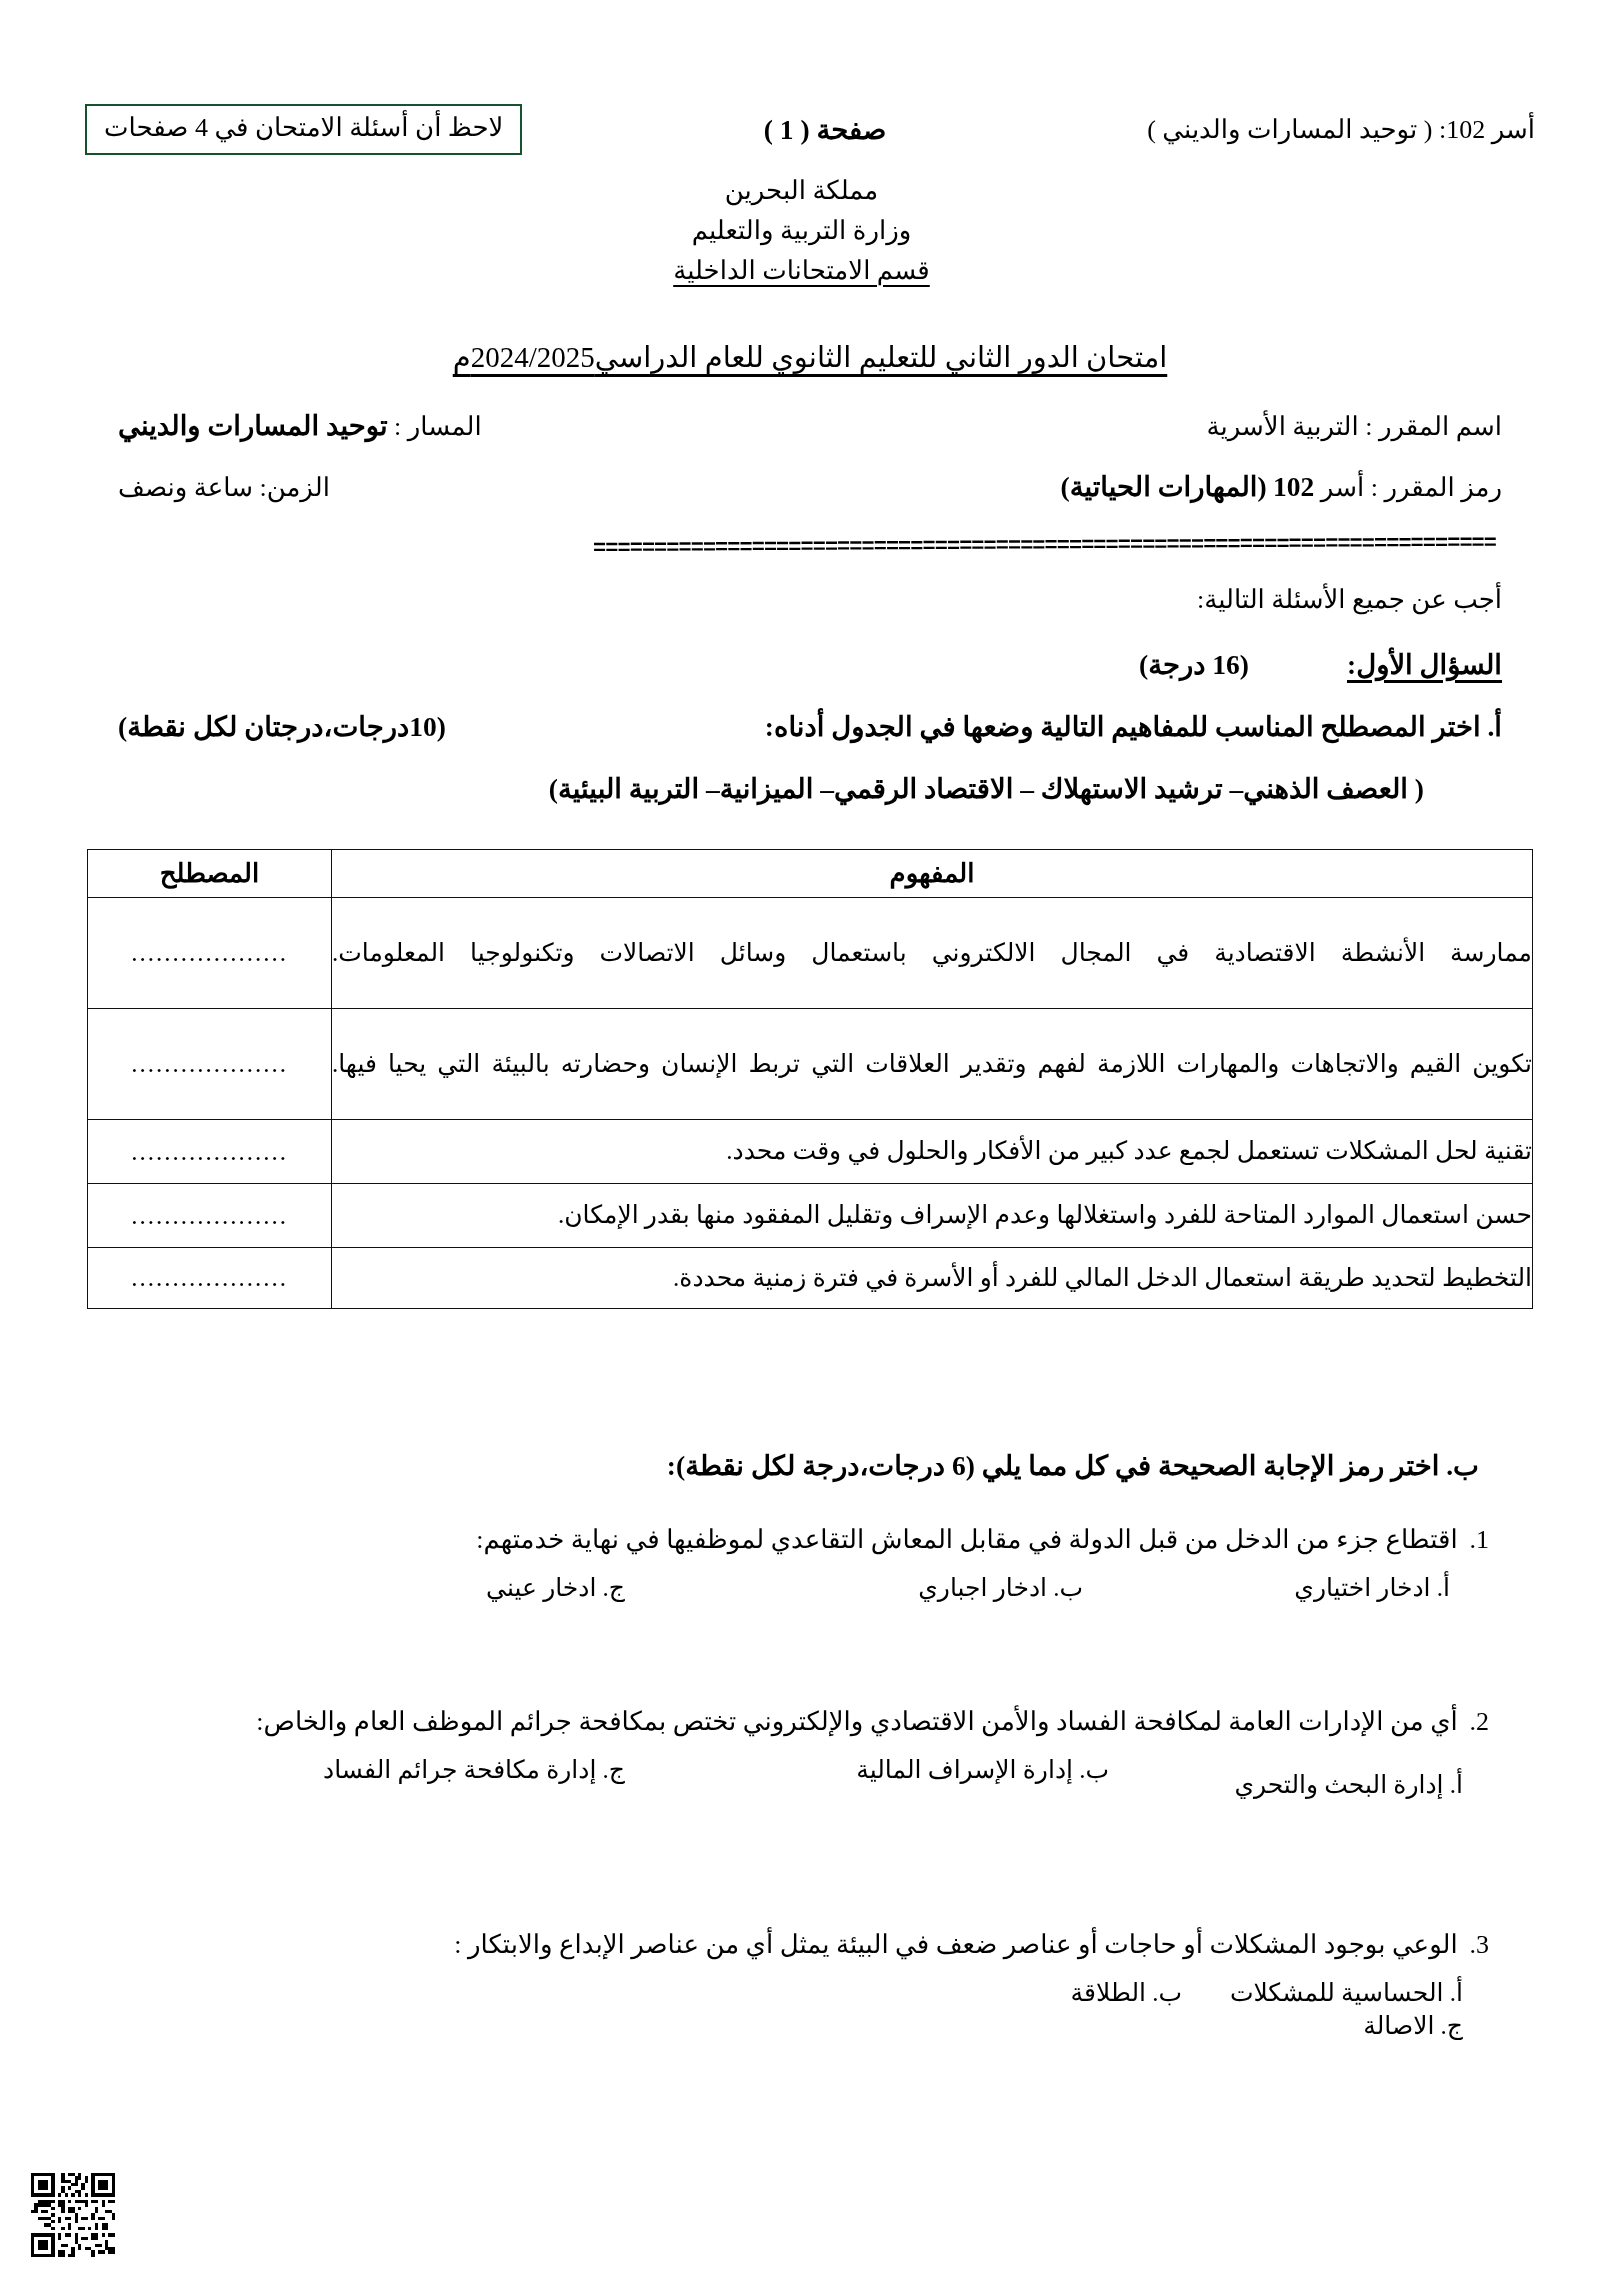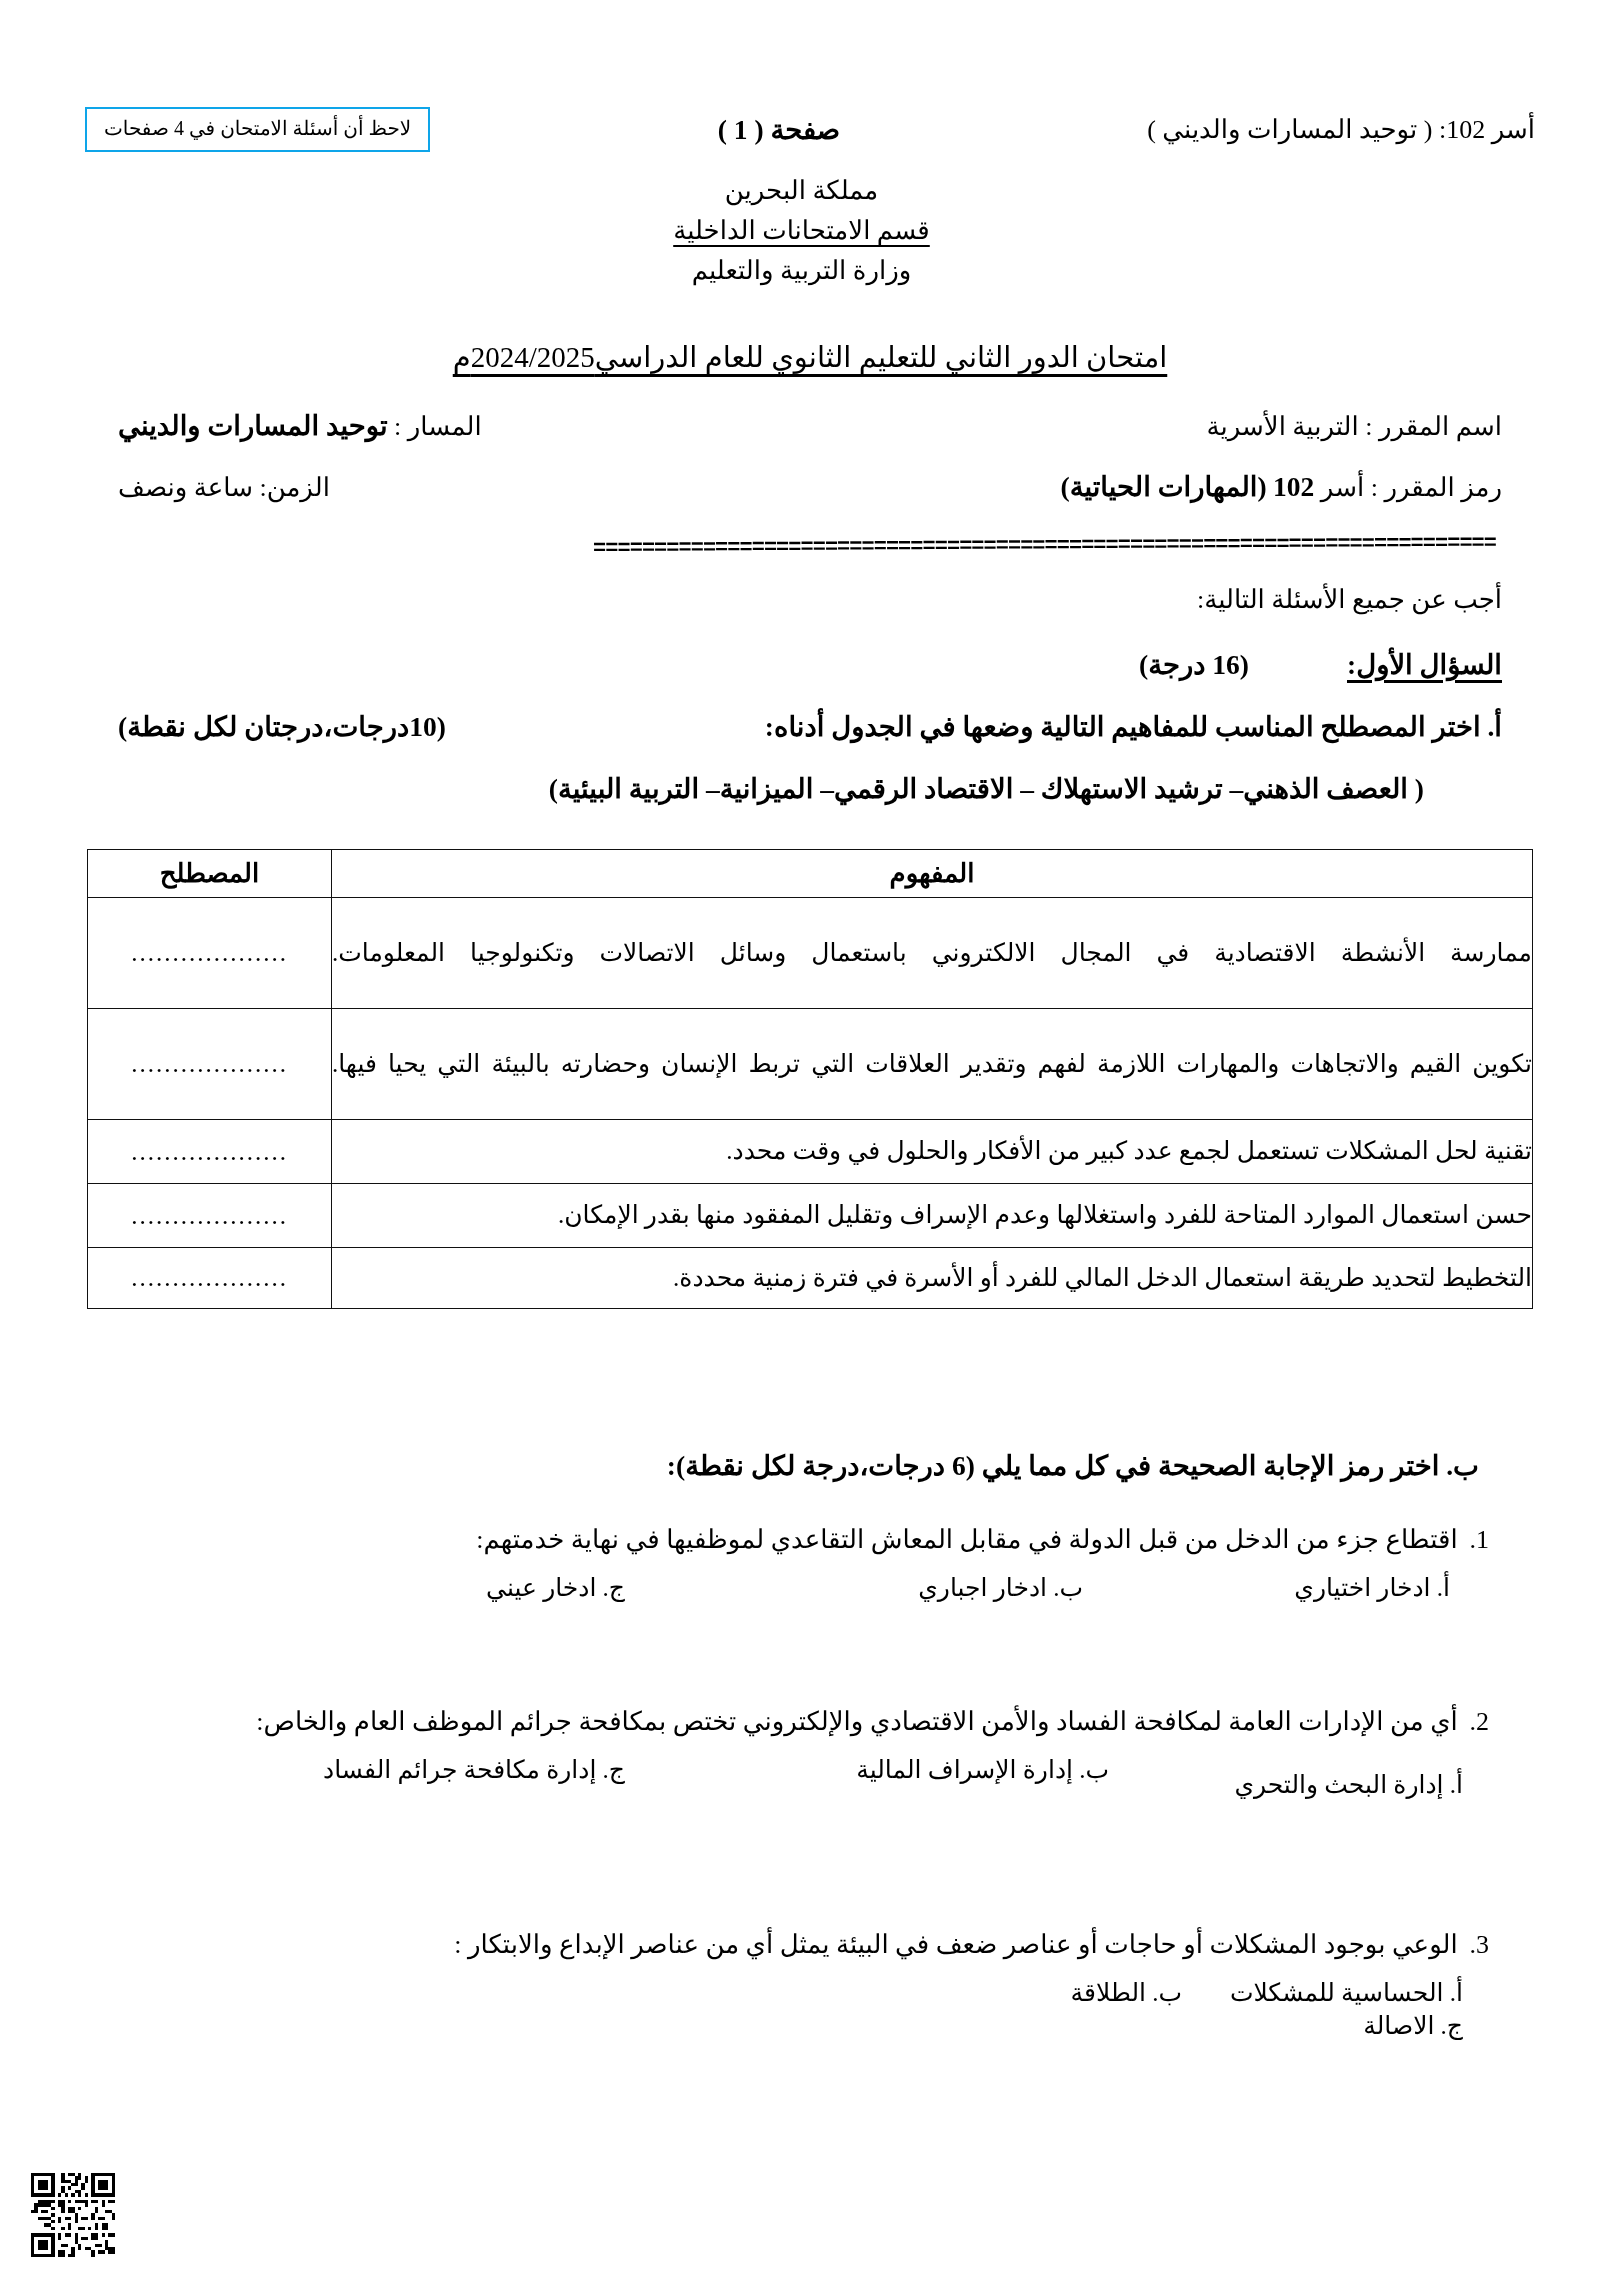--- a/index.html
+++ b/index.html
@@ -41,23 +41,23 @@
     white-space: nowrap;
     padding-left: 19.6px;
   }
   .page-number-label {
     font-size: 27.5px;
     font-weight: 700;
     white-space: nowrap;
     letter-spacing: 0.7px;
   }
   .notice-box {
-    border: 2px solid #0ea5e9;
+    border: 2px solid #14532d;
     padding: 9.2px 17px 11.8px 17px;
-    font-size: 20px;
+    font-size: 26px;
     font-weight: 400;
     white-space: nowrap;
     line-height: 1;
   }
 
   
   .ministry {
     position: absolute;
     top: 173px;
     left: 0;
@@ -293,22 +293,22 @@
 <div class="page">
 
   <div class="top-bar">
     <div class="course-code-label">أسر 102: ( توحيد المسارات والديني )</div>
     <div class="page-number-label">صفحة ( 1 )</div>
     <div class="notice-box">لاحظ أن أسئلة الامتحان في 4 صفحات</div>
   </div>
 
   <div class="ministry">
     <div class="ministry-line">مملكة البحرين</div>
+    <div class="ministry-line">وزارة التربية والتعليم</div>
     <div class="ministry-line underlined">قسم الامتحانات الداخلية</div>
-    <div class="ministry-line">وزارة التربية والتعليم</div>
   </div>
 
   <div class="exam-title">امتحان الدور الثاني للتعليم الثانوي للعام الدراسي2024/2025م</div>
 
   <div class="meta-row row-1">
     <div class="meta-right">اسم المقرر : التربية الأسرية</div>
     <div class="meta-left">
       <span>المسار :</span>
       <span class="meta-strong">توحيد المسارات والديني</span>
     </div>

